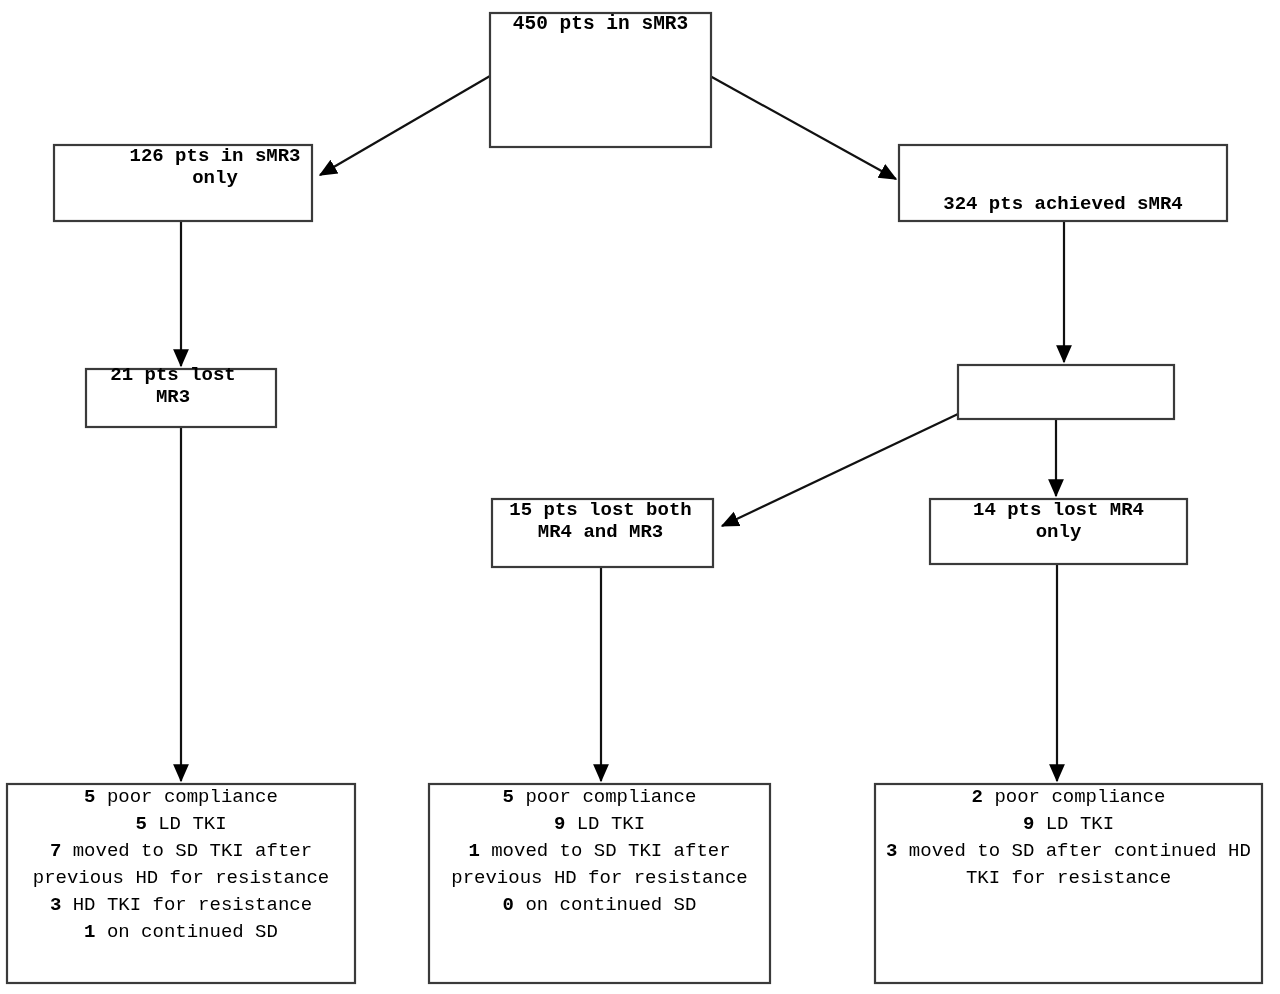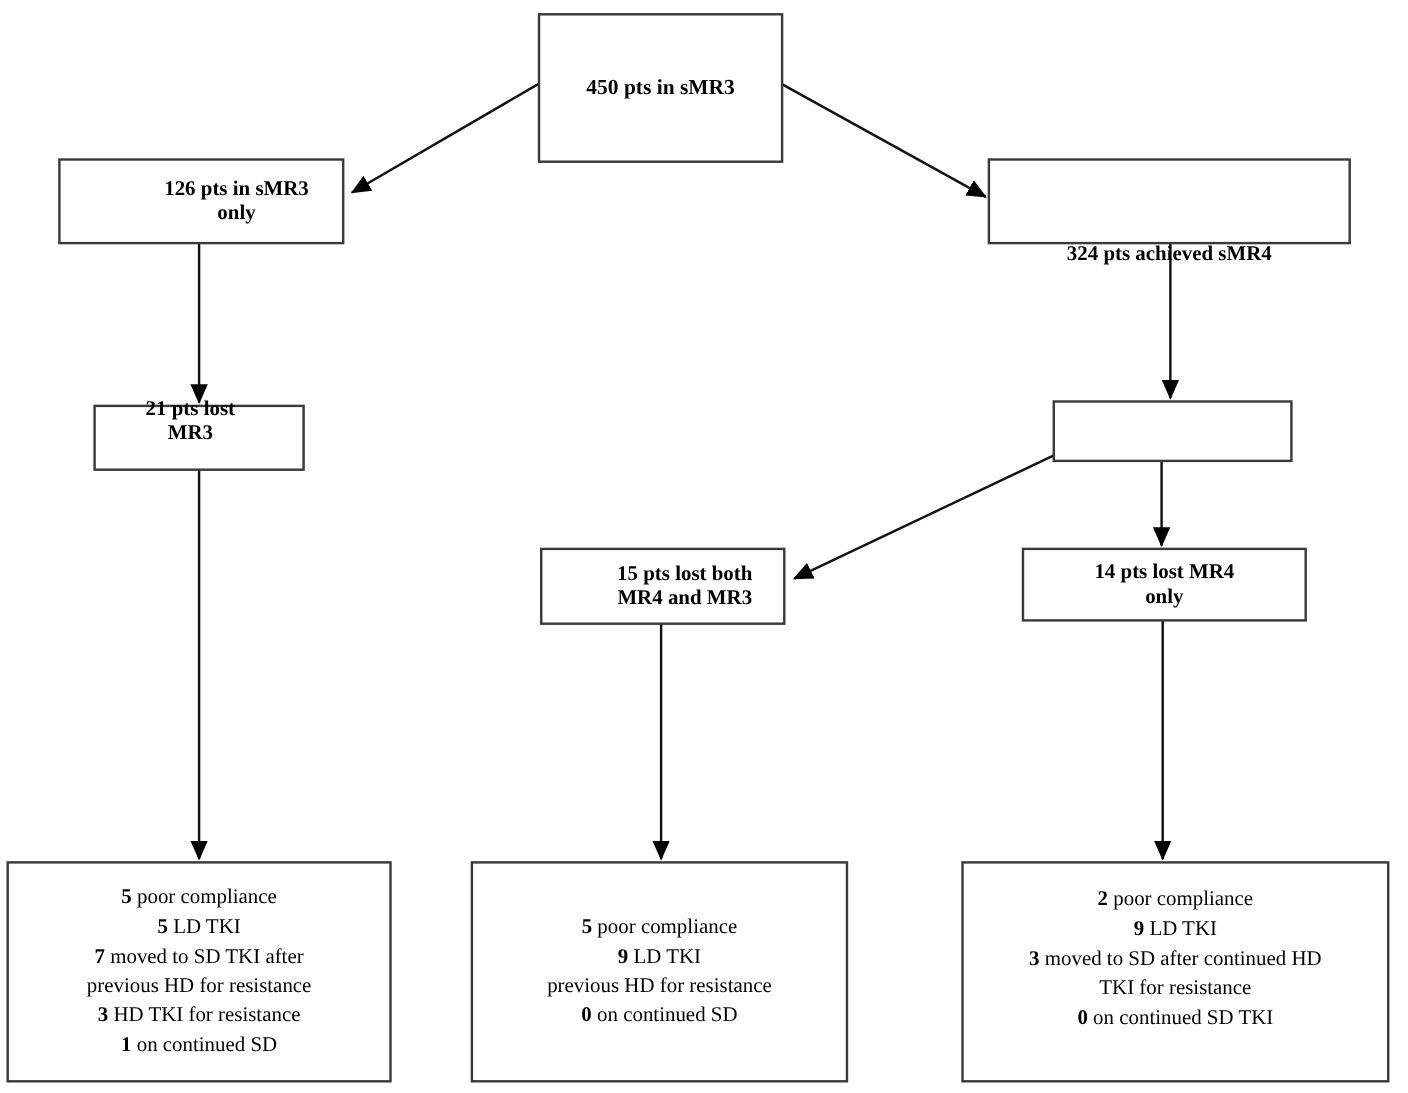--- a/index.html
+++ b/index.html
@@ -35,24 +35,23 @@
     stroke: #111111;
     stroke-width: 2.2;
     fill: none;
   }
   .node-text {
     position: absolute;
     box-sizing: border-box;
     display: flex;
     flex-direction: column;
     align-items: center;
-    justify-content: center;
     text-align: center;
     color: #000000;
-    font-family: Liberation Serif, serif;
+    font-family: Liberation Mono, monospace;
     line-height: 1.17;
     pointer-events: none;
   }
   .node-text .line {
     white-space: nowrap;
   }
   .title-node {
     font-size: 19.5px;
     font-weight: bold;
   }
@@ -117,27 +116,27 @@
 
   <div class="node-text mid-node" style="left:54px; top:145px; width:258px; height:76px;margin-left:32px;">
     <span class="line">126 pts in sMR3</span>
     <span class="line">only</span>
   </div>
 
   <div class="node-text mid-node" style="left:899px; top:145px; width:328px; height:76px;margin-top:48px;">
     <span class="line">324 pts achieved sMR4</span>
   </div>
 
-  <div class="node-text mid-node" style="left:86px; top:354px; width:174px; height:58px;">
+  <div class="node-text mid-node" style="left:86px; top:364px; width:174px; height:58px;">
     <span class="line">21 pts lost</span>
     <span class="line">MR3</span>
   </div>
 
 
-  <div class="node-text mid-node" style="left:506px; top:499px; width:221px; height:68px;padding-left:12px;">
+  <div class="node-text mid-node" style="left:484px; top:499px; width:221px; height:68px;padding-left:12px;">
     <span class="line">15 pts lost both</span>
     <span class="line">MR4 and MR3</span>
   </div>
 
   <div class="node-text mid-node" style="left:930px; top:499px; width:257px; height:65px;">
     <span class="line">14 pts lost MR4</span>
     <span class="line">only</span>
   </div>
 
   <div class="node-text leaf-node" style="left:7px; top:784px; width:348px; height:199px;">
@@ -145,25 +144,25 @@
       <span class="line"><span class="num">5</span><span> LD TKI</span></span>
       <span class="line"><span class="num">7</span><span> moved to SD TKI after</span></span>
       <span class="line"><span>previous HD for resistance</span></span>
       <span class="line"><span class="num">3</span><span> HD TKI for resistance</span></span>
       <span class="line"><span class="num">1</span><span> on continued SD</span></span>
     </div>
 
   <div class="node-text leaf-node" style="left:429px; top:784px; width:341px; height:199px;">
       <span class="line"><span class="num">5</span><span> poor compliance</span></span>
       <span class="line"><span class="num">9</span><span> LD TKI</span></span>
+      <span class="line"><span class="num">1</span><span> moved to SD TKI after</span></span>
       <span class="line"><span>previous HD for resistance</span></span>
       <span class="line"><span class="num">0</span><span> on continued SD</span></span>
     </div>
 
   <div class="node-text leaf-node" style="left:875px; top:784px; width:387px; height:177px;">
       <span class="line"><span class="num">2</span><span> poor compliance</span></span>
       <span class="line"><span class="num">9</span><span> LD TKI</span></span>
       <span class="line"><span class="num">3</span><span> moved to SD after continued HD</span></span>
       <span class="line"><span>TKI for resistance</span></span>
-      <span class="line"><span class="num">0</span><span> on continued SD TKI</span></span>
     </div>
 
 </div>
 
 </body></html>

